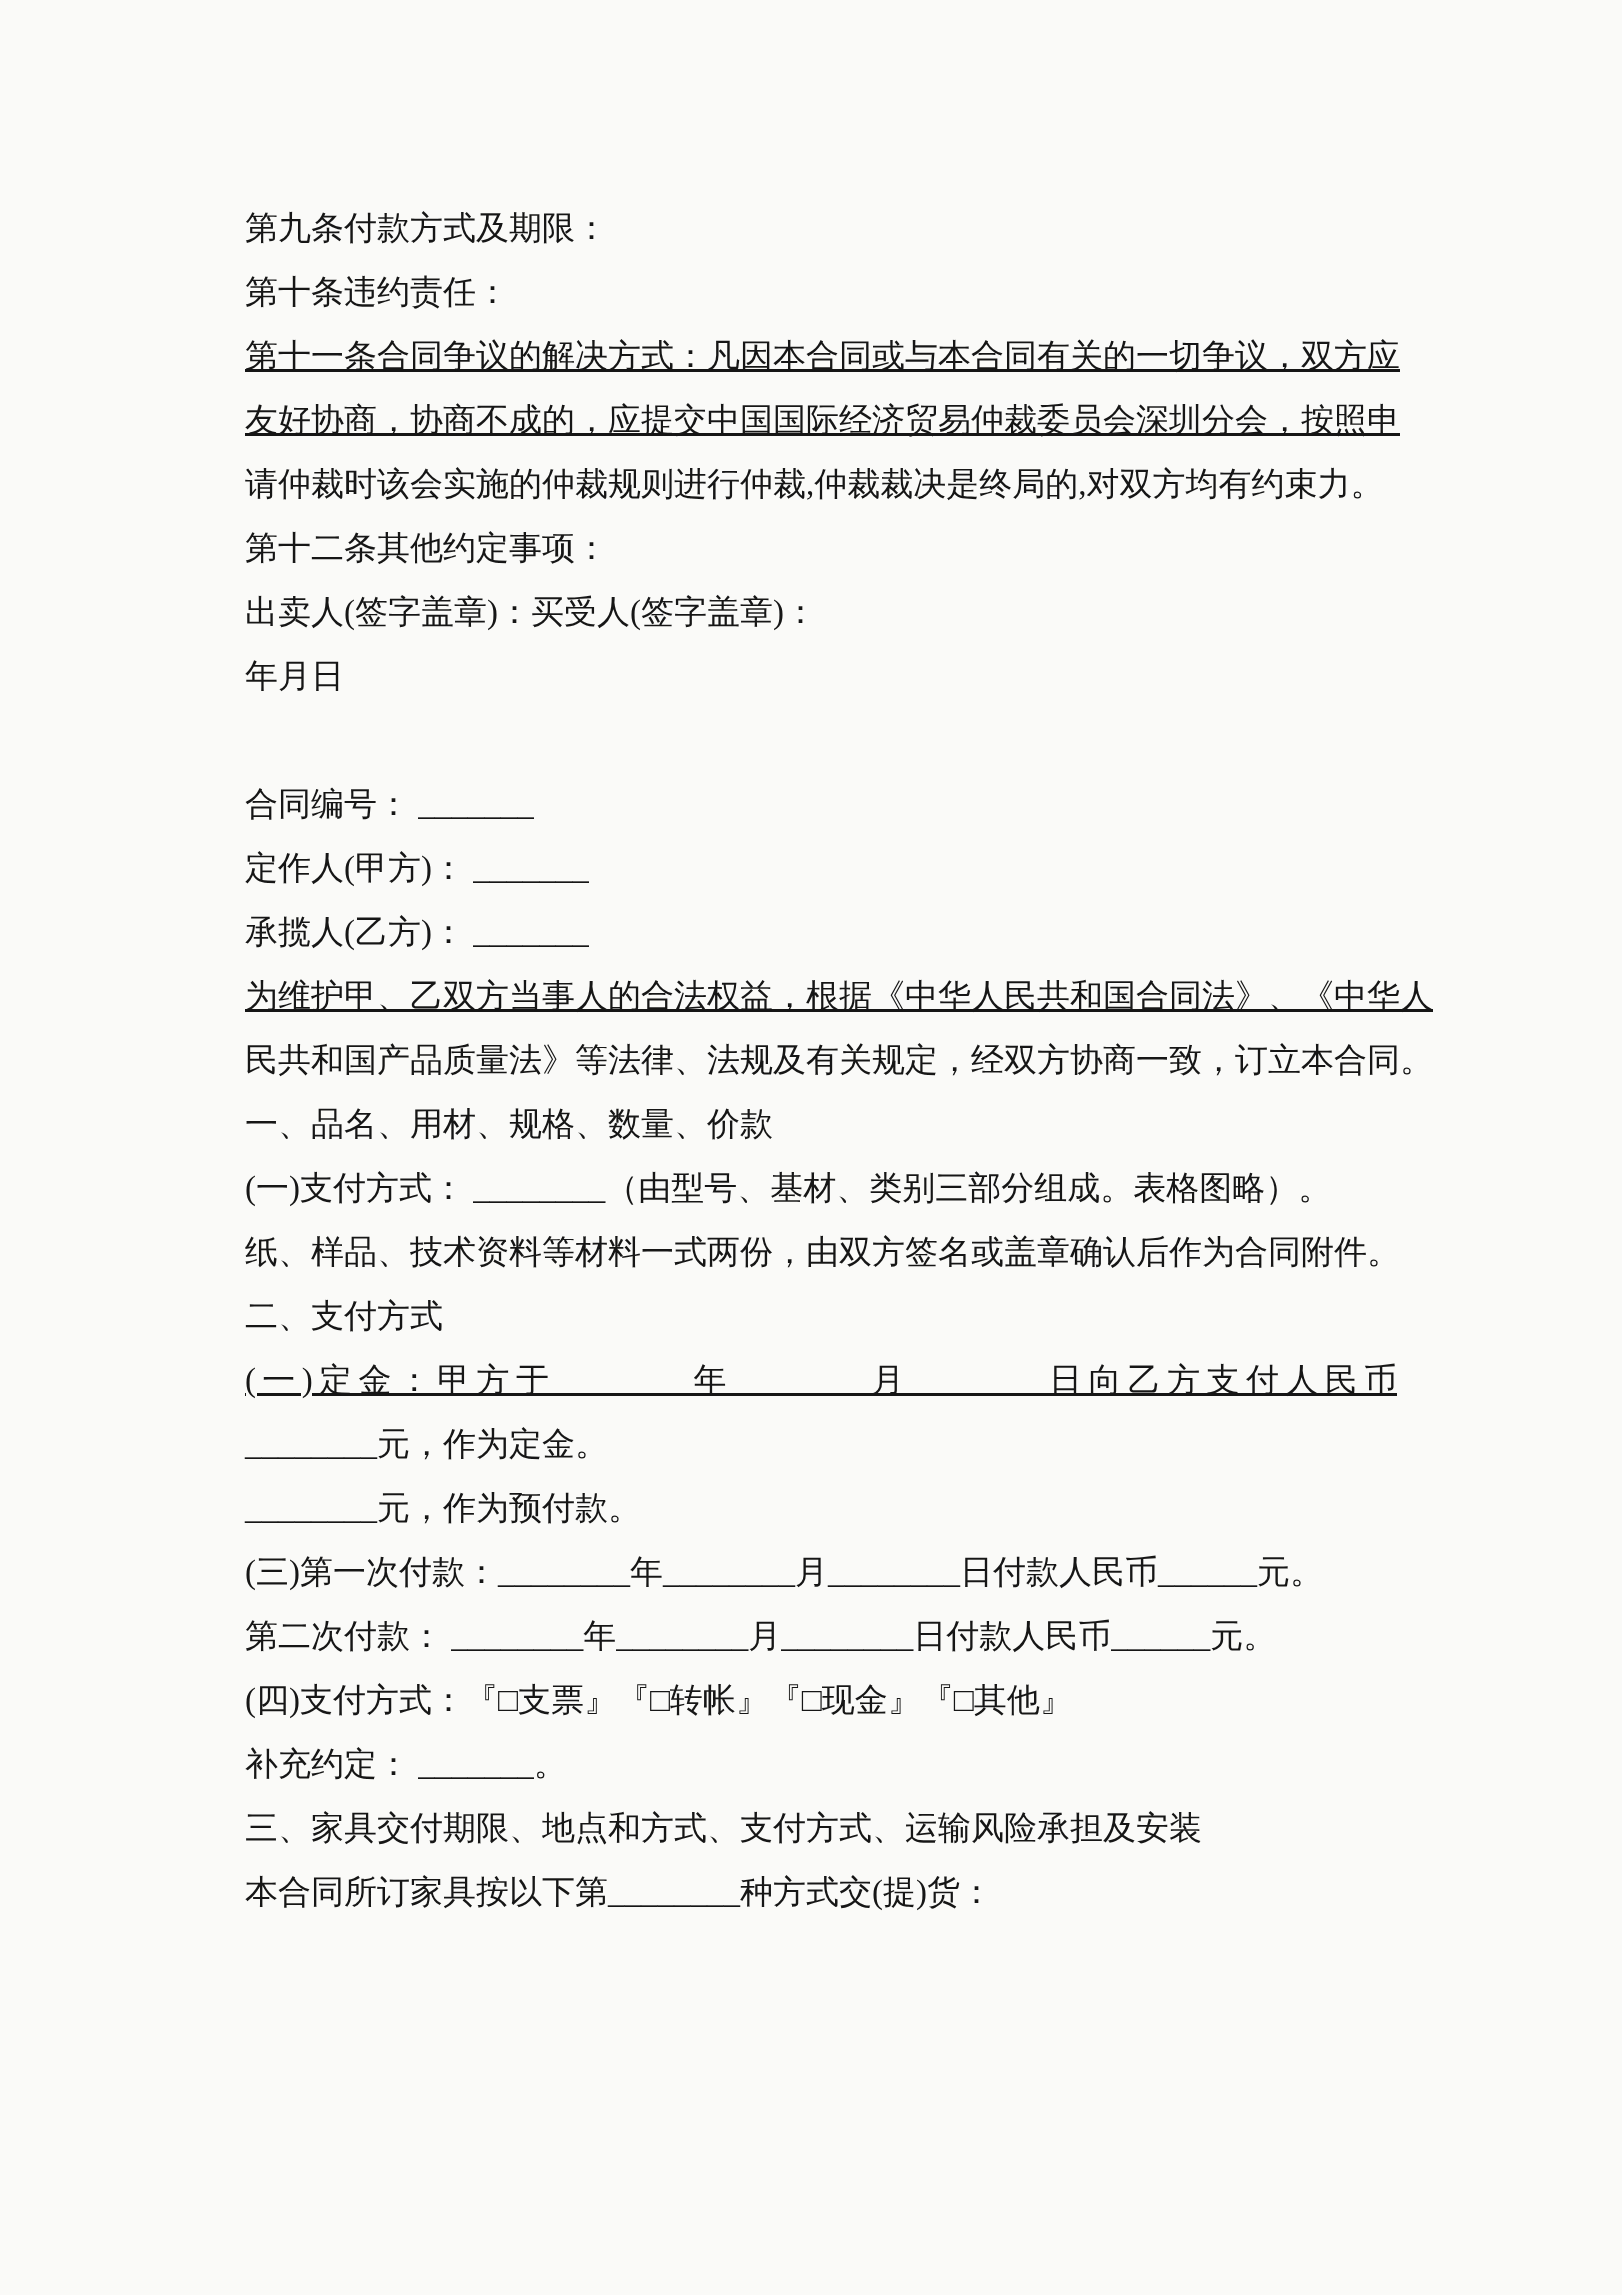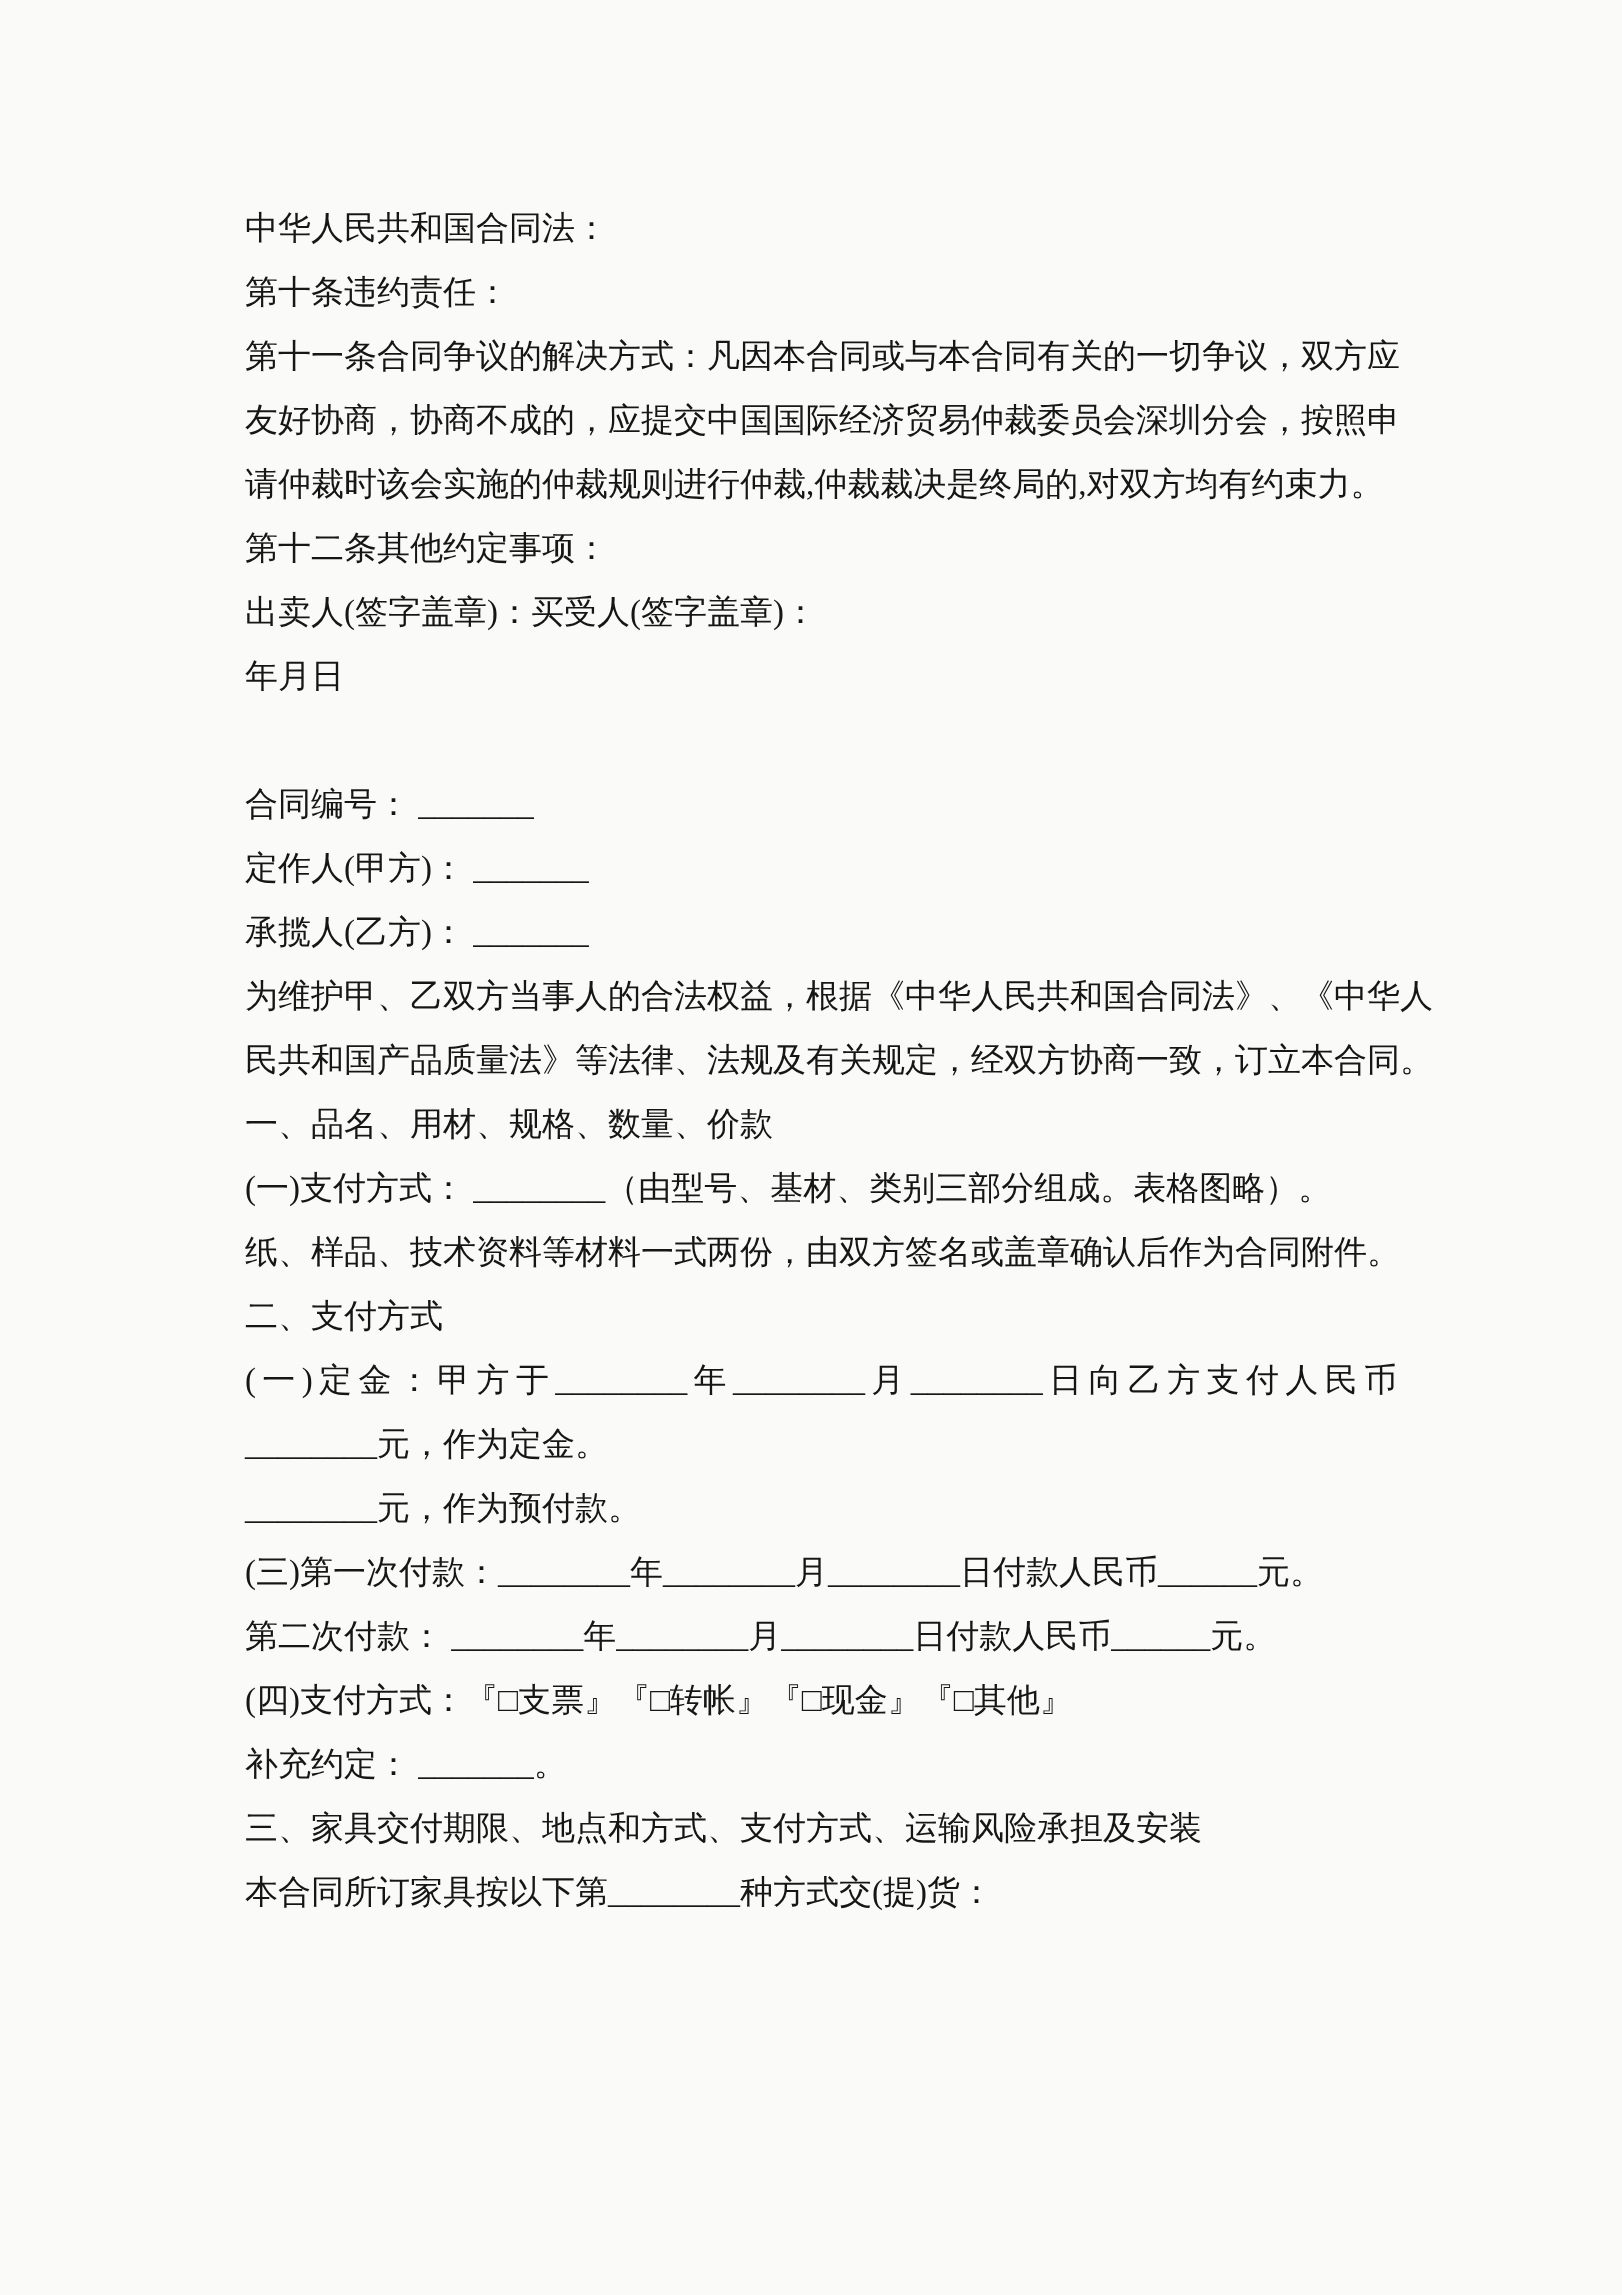--- a/index.html
+++ b/index.html
@@ -20,27 +20,28 @@
     line-height: 64px;
     letter-spacing: 0px;
   }
   .line {
     white-space: pre;
     min-height: 64px;
   }
   .fill {
     text-align: justify;
     text-align-last: justify;
+    text-decoration: underline;
   }
 </style>
 </head>
 <body style="background: rgb(250, 250, 248);">
 
 <div class="doc" style="color: rgb(22, 22, 22);">
-  <div class="line">中华人民共和国合同法：</div>
+  <div class="line">第九条付款方式及期限：</div>
   <div class="line">第十条违约责任：</div>
   <div class="line fill">第十一条合同争议的解决方式：凡因本合同或与本合同有关的一切争议，双方应</div>
   <div class="line fill">友好协商，协商不成的，应提交中国国际经济贸易仲裁委员会深圳分会，按照申</div>
   <div class="line">请仲裁时该会实施的仲裁规则进行仲裁,仲裁裁决是终局的,对双方均有约束力。</div>
   <div class="line">第十二条其他约定事项：</div>
   <div class="line">出卖人(签字盖章)：买受人(签字盖章)：</div>
   <div class="line">年月日</div>
   <div class="line"></div>
   <div class="line">合同编号： _______</div>
   <div class="line">定作人(甲方)： _______</div>

